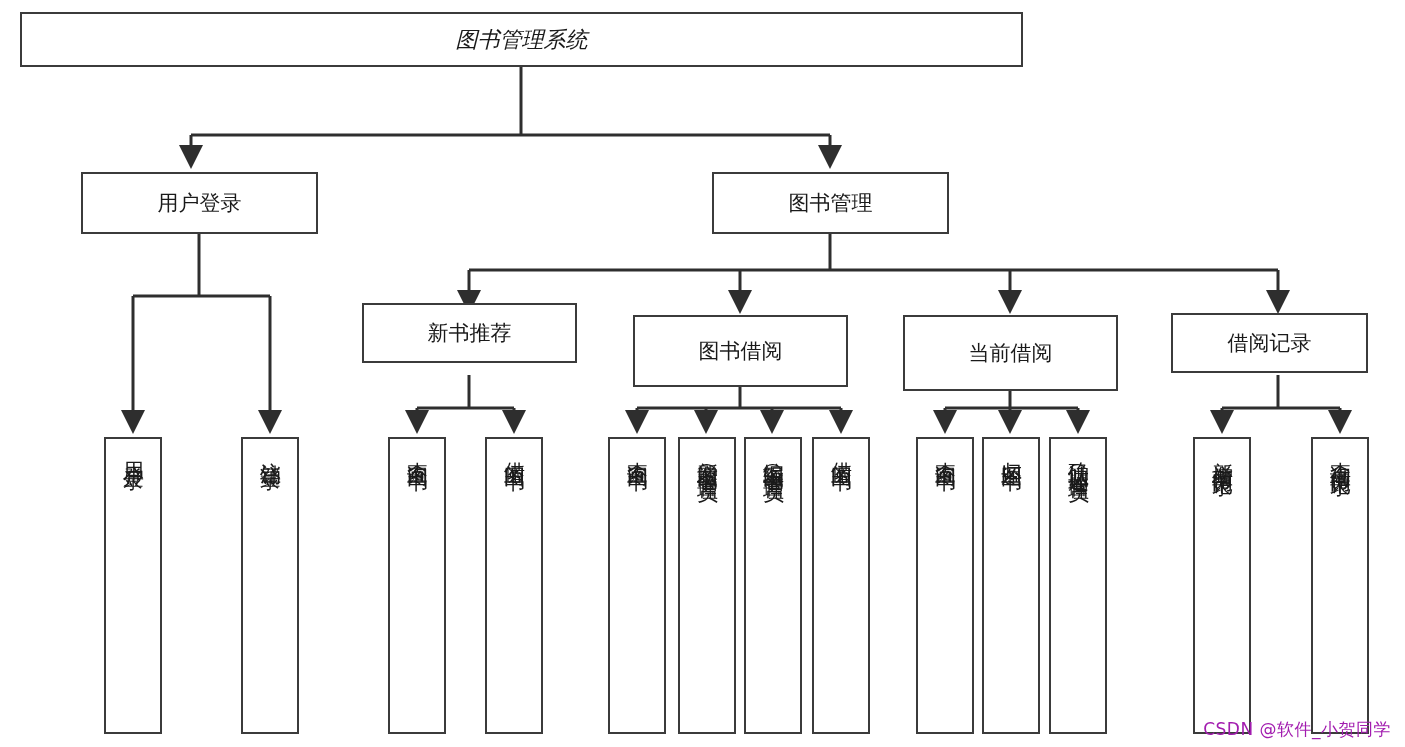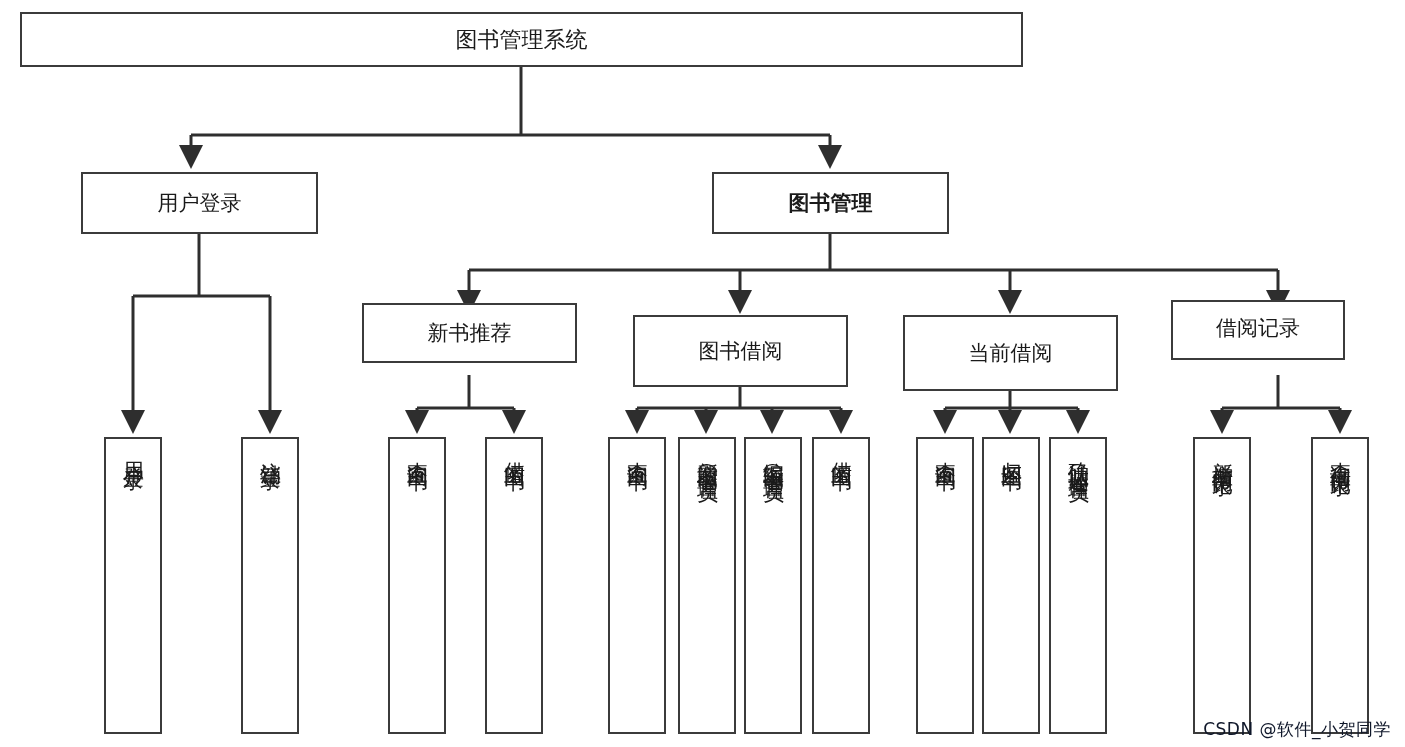--- a/index.html
+++ b/index.html
@@ -42,20 +42,21 @@
     text-align: center;
     line-height: 1.18;
     white-space: nowrap;
   }
   
   .node.horiz .label {
     font-size: 21px;
   }
   .node.root .label {
     font-size: 22px;
+    font-style: italic;
   }
   
   .node.vert {
     align-items: flex-start;
     padding-top: 0px;
   }
   .node.vert .label {
     writing-mode: vertical-rl;
     text-orientation: upright;
     font-size: 21px;
@@ -63,21 +64,21 @@
     line-height: 1;
     margin: 0 auto;
     padding-top: 6px;
   }
   
   #watermark {
     position: absolute;
     right: 14px;
     bottom: 6px;
     font-size: 17px;
-    color: #0f172a;
+    color: #a21caf;
     z-index: 5;
     white-space: nowrap;
     letter-spacing: 0.5px;
   }
 </style>
 </head>
 <body>
 
 <div id="canvas">
 
@@ -131,34 +132,34 @@
     </g>
   </svg>
 
   <div class="node horiz root" style="left:20px; top:12px; width:1003px; height:55px;">
     <span class="label">图书管理系统</span>
   </div>
 
   <div class="node horiz" style="left:81px; top:172px; width:237px; height:62px;">
     <span class="label">用户登录</span>
   </div>
-  <div class="node horiz" style="left:712px; top:172px; width:237px; height:62px;font-weight:bold;">
+  <div class="node horiz" style="left:712px; top:172px; width:237px; height:62px;">
     <span class="label">图书管理</span>
   </div>
 
   <div class="node horiz" style="left:362px; top:303px; width:215px; height:60px;">
     <span class="label">新书推荐</span>
   </div>
   <div class="node horiz" style="left:633px; top:315px; width:215px; height:72px;">
     <span class="label">图书借阅</span>
   </div>
   <div class="node horiz" style="left:903px; top:315px; width:215px; height:76px;">
     <span class="label">当前借阅</span>
   </div>
-  <div class="node horiz" style="left:1171px; top:300px; width:174px; height:60px;font-family:Liberation Mono, monospace;">
+  <div class="node horiz" style="left:1171px; top:313px; width:197px; height:60px;">
     <span class="label">借阅记录</span>
   </div>
 
   <div class="node vert" style="left:104px; top:437px; width:58px; height:297px;">
     <span class="label">用户登录</span>
   </div>
   <div class="node vert" style="left:241px; top:437px; width:58px; height:297px;">
     <span class="label">注销登录</span>
   </div>
 

